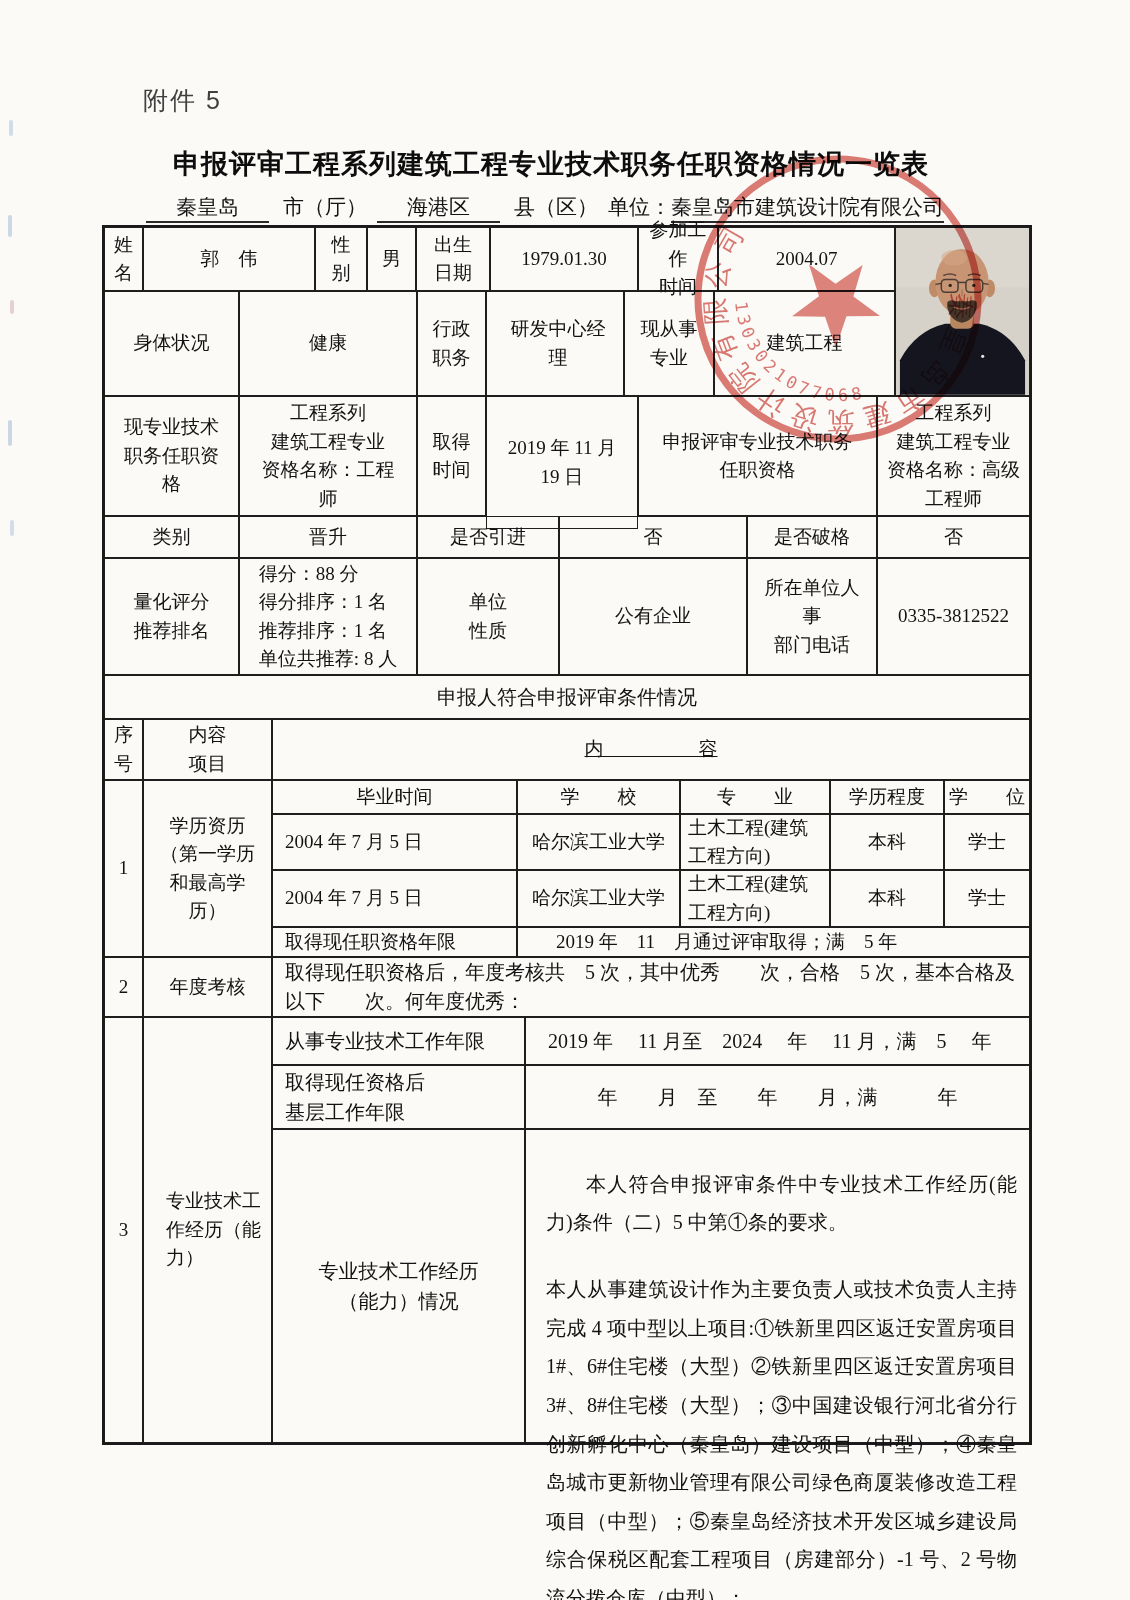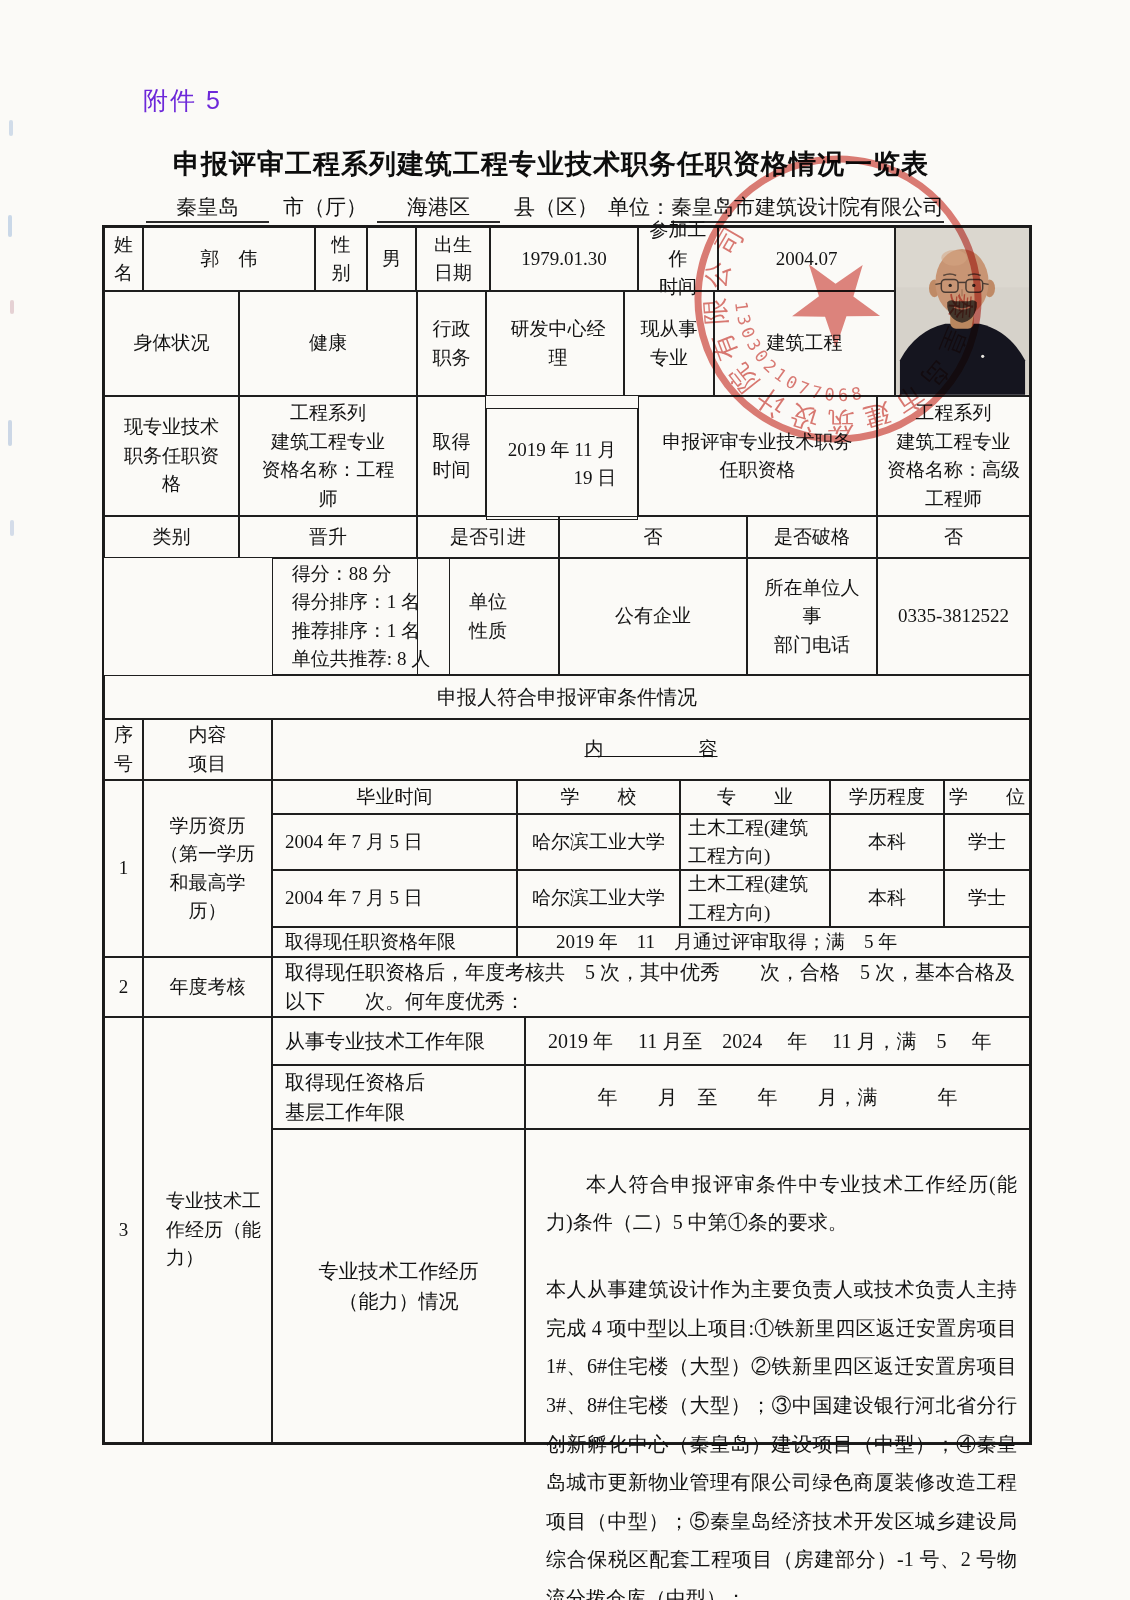--- a/index.html
+++ b/index.html
@@ -6,21 +6,21 @@
   body{
     width:1130px;height:1600px;position:relative;
     background:#fbfaf7;
     font-family:"Liberation Serif","DejaVu Serif",serif;
     color:#151515;
     overflow:hidden;
   }
   .attachment{
     position:absolute;left:143px;top:84px;
     font-family:"Liberation Sans","DejaVu Sans",sans-serif;
-    font-size:25px;letter-spacing:2px;color:#6d28d9;
+    font-size:25px;letter-spacing:2px;color:#404040;
   }
   .title{
     position:absolute;left:0;right:0;top:146px;text-align:center;
     transform:translateX(-14px);
     font-family:"Liberation Sans","DejaVu Sans",sans-serif;
     font-weight:bold;font-size:27px;letter-spacing:1px;color:#0d0d0d;
   }
   .subheader{
     position:absolute;left:0;right:0;top:193px;text-align:center;
     transform:translateX(-20px);
@@ -119,37 +119,39 @@
 
   <div class="c" style="left:0px;top:169px;width:135px;height:120px;">现专业技术
 职务任职资
 格</div>
   <div class="c" style="left:135px;top:169px;width:178px;height:120px;">工程系列
 建筑工程专业
 资格名称：工程
 师</div>
   <div class="c" style="left:313px;top:169px;width:69px;height:120px;">取得
 时间</div>
-  <div class="c" style="left:382px;top:181px;width:152px;height:112px;text-align:right;">2019 年 11 月
+  <div class="c" style="left:382px;top:169px;width:152px;height:133px;">2019 年 11 月
 19 日</div>
   <div class="c" style="left:534px;top:169px;width:239px;height:120px;">申报评审专业技术职务
 任职资格</div>
   <div class="c" style="left:773px;top:169px;width:153px;height:120px;">工程系列
 建筑工程专业
 资格名称：高级
 工程师</div>
 
   <div class="c" style="left:0px;top:289px;width:135px;height:42px;">类别</div>
   <div class="c" style="left:135px;top:289px;width:178px;height:42px;">晋升</div>
   <div class="c" style="left:313px;top:289px;width:142px;height:42px;">是否引进</div>
   <div class="c" style="left:455px;top:289px;width:188px;height:42px;">否</div>
   <div class="c" style="left:643px;top:289px;width:130px;height:42px;">是否破格</div>
   <div class="c" style="left:773px;top:289px;width:153px;height:42px;">否</div>
 
-  <div class="c" style="left:135px;top:331px;width:178px;height:117px;text-align:left;margin-left:33px;">得分：88 分
+  <div class="c" style="left:0px;top:331px;width:135px;height:117px;">量化评分
+推荐排名</div>
+  <div class="c" style="left:135px;top:331px;width:178px;height:117px;text-align:left;">得分：88 分
 得分排序：1 名
 推荐排序：1 名
 单位共推荐: 8 人</div>
   <div class="c" style="left:313px;top:331px;width:142px;height:117px;">单位
 性质</div>
   <div class="c" style="left:455px;top:331px;width:188px;height:117px;">公有企业</div>
   <div class="c" style="left:643px;top:331px;width:130px;height:117px;">所在单位人
 事
 部门电话</div>
   <div class="c" style="left:773px;top:331px;width:153px;height:117px;">0335-3812522</div>

